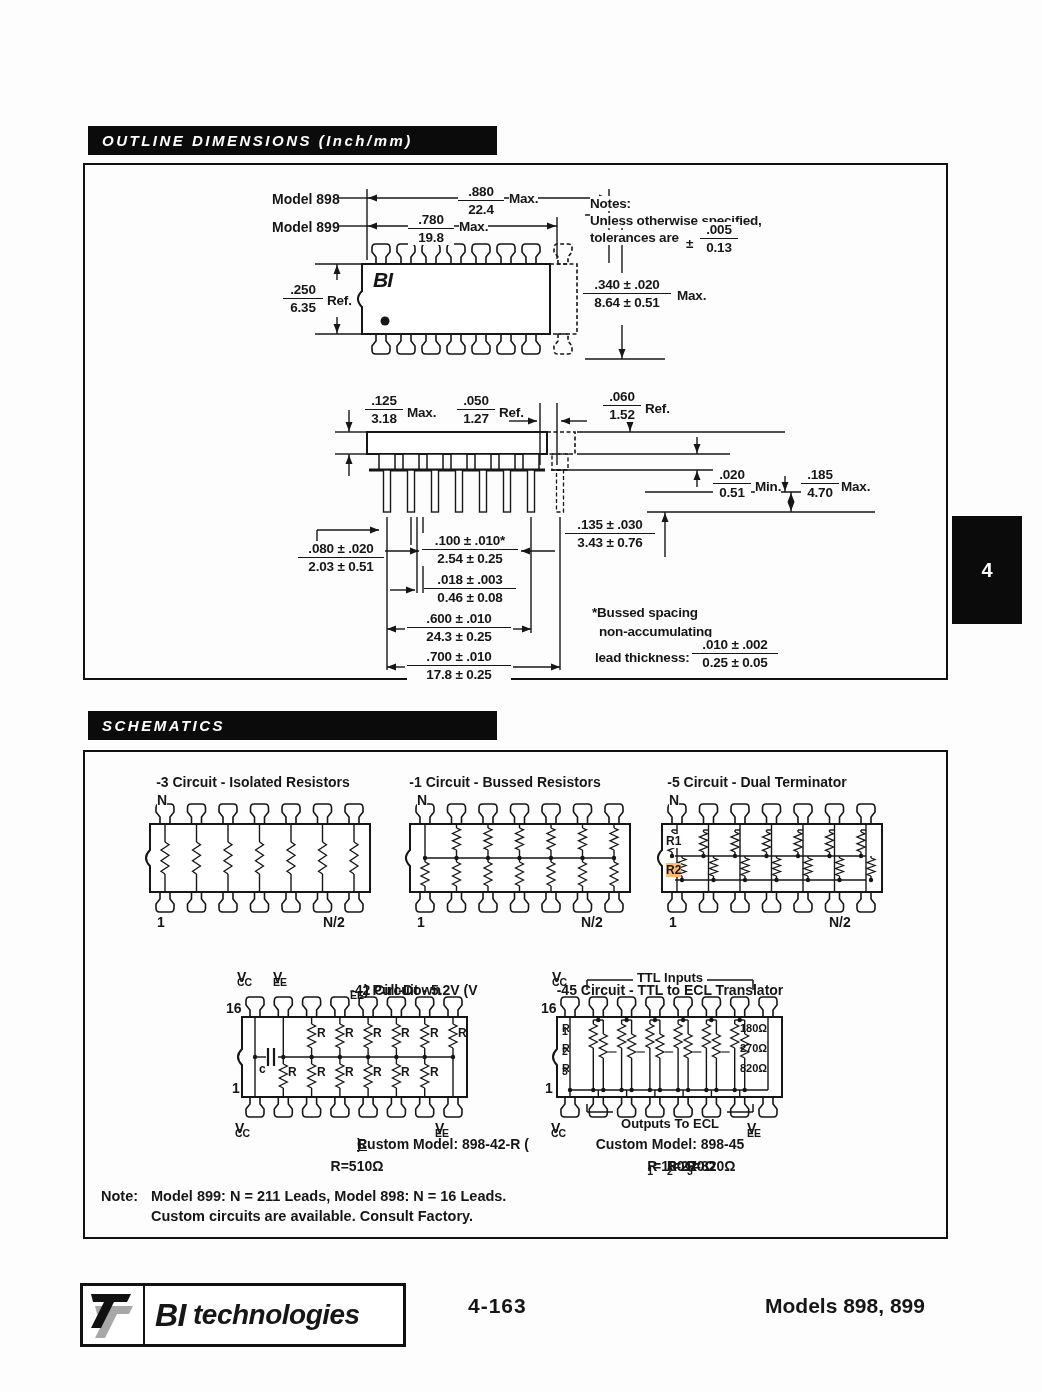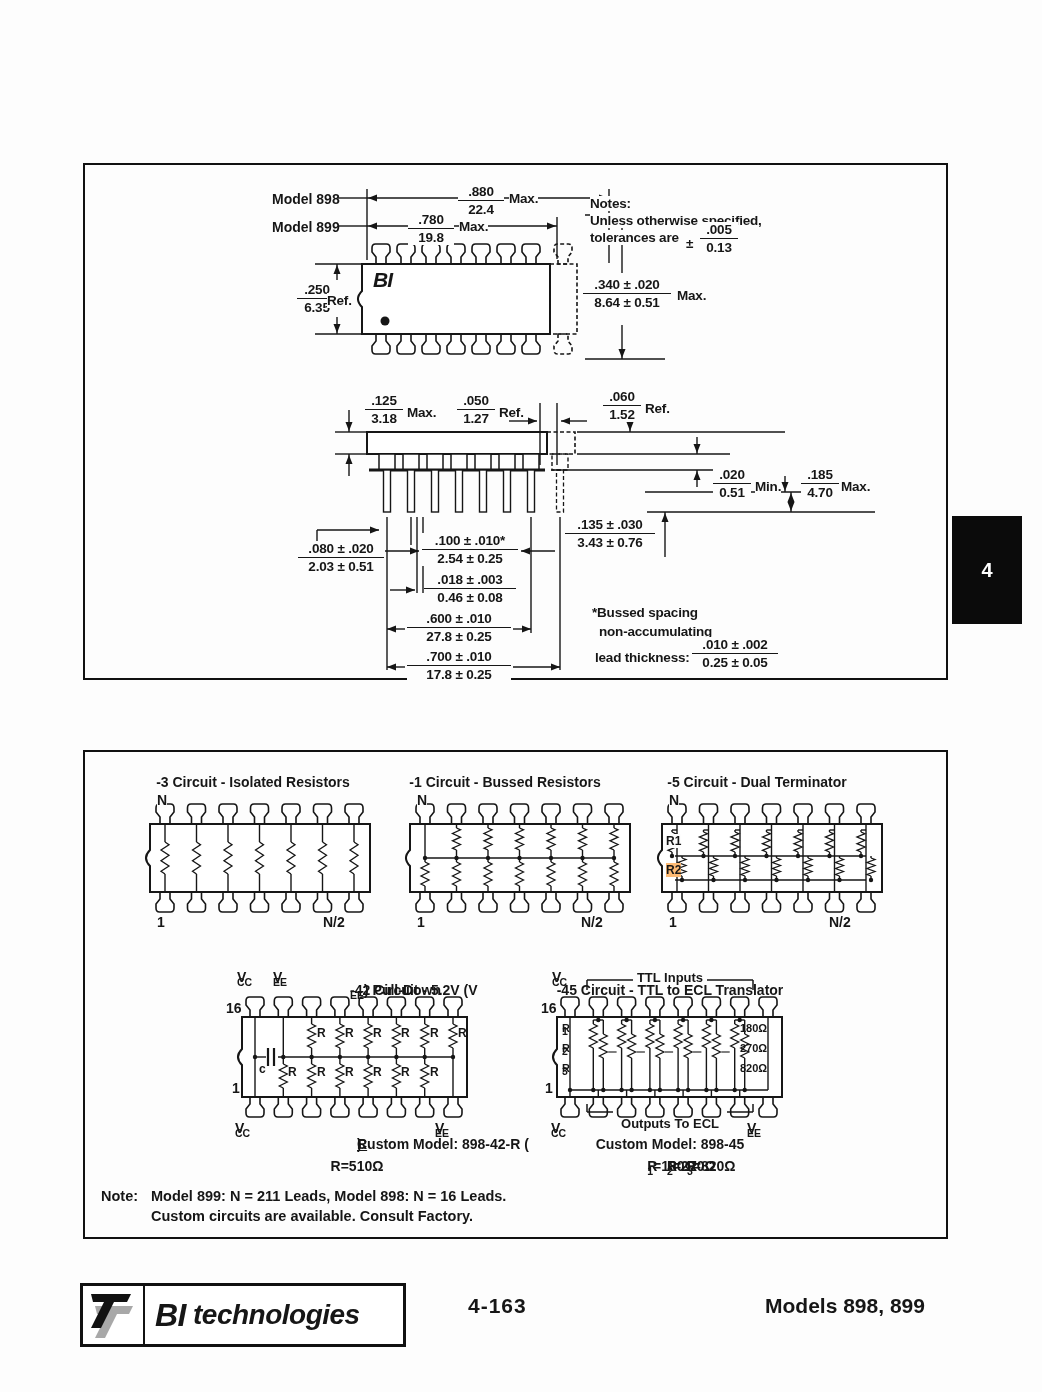--- a/index.html
+++ b/index.html
@@ -33,20 +33,23 @@
   .brand .bi{font-size:32px;margin-right:7px;}
   .brand .rest{font-size:28px;}
   .pageno{position:absolute;left:468px;top:1294px;font-size:21px;font-weight:bold;letter-spacing:1px;}
   .models{position:absolute;left:765px;top:1294px;width:185px;text-align:left;font-size:21px;font-weight:bold;}
 </style>
 </head>
 <body>
 
 <div class="page">
 
+  <div class="bar" style="top:126px">
+    <span>OUTLINE DIMENSIONS (Inch/mm)</span>
+  </div>
 
   <div class="panel" style="top:163px;height:513px">
     <svg id="svg1" width="856" height="508" viewBox="0 0 856 508">
         <path d="M291,99 L291,92 L287,87 L287,83 Q287,79 290.5,79 L301.5,79 Q305,79 305,83 L305,87 L301,92 L301,99 Z" fill="#fff" stroke="#161616" stroke-width="1.6"></path>
         <path d="M291,169 L291,176 L287,181 L287,185 Q287,189 290.5,189 L301.5,189 Q305,189 305,185 L305,181 L301,176 L301,169 Z" fill="#fff" stroke="#161616" stroke-width="1.6"></path>
         <path d="M316,99 L316,92 L312,87 L312,83 Q312,79 315.5,79 L326.5,79 Q330,79 330,83 L330,87 L326,92 L326,99 Z" fill="#fff" stroke="#161616" stroke-width="1.6"></path>
         <path d="M316,169 L316,176 L312,181 L312,185 Q312,189 315.5,189 L326.5,189 Q330,189 330,185 L330,181 L326,176 L326,169 Z" fill="#fff" stroke="#161616" stroke-width="1.6"></path>
         <path d="M341,99 L341,92 L337,87 L337,83 Q337,79 340.5,79 L351.5,79 Q355,79 355,83 L355,87 L351,92 L351,99 Z" fill="#fff" stroke="#161616" stroke-width="1.6"></path>
         <path d="M341,169 L341,176 L337,181 L337,185 Q337,189 340.5,189 L351.5,189 Q355,189 355,185 L355,181 L351,176 L351,169 Z" fill="#fff" stroke="#161616" stroke-width="1.6"></path>
         <path d="M366,99 L366,92 L362,87 L362,83 Q362,79 365.5,79 L376.5,79 Q380,79 380,83 L380,87 L376,92 L376,99 Z" fill="#fff" stroke="#161616" stroke-width="1.6"></path>
@@ -176,21 +179,21 @@
 
     <span class="dt sfx" style="left:505px;top:31px">Notes:</span>
     <span class="dt sfx" style="left:505px;top:48px">Unless otherwise specified,</span>
     <span class="dt sfx" style="left:505px;top:65px">tolerances are</span>
     <span class="dt sfx" style="left:601px;top:71px">±</span>
     <div class="frac dt" style="left:615px;top:57px;width:38px">
       <span class="num">.005</span>
         <span class="den">0.13</span>
       </div>
 
-    <div class="frac dt" style="left:212px;top:117px;width:40px">
+    <div class="frac dt" style="left:198px;top:117px;width:40px">
       <span class="num">.250</span>
         <span class="den">6.35</span>
       </div>
     <span class="dt sfx" style="left:242px;top:128px">Ref.</span>
 
     <span class="chiplogo" style="left:288px;top:103px">BI</span>
 
     <div class="frac dt" style="left:498px;top:112px;width:88px">
       <span class="num">.340 ± .020</span>
         <span class="den">8.64 ± 0.51</span>
@@ -237,21 +240,21 @@
         <span class="den">2.54 ± 0.25</span>
       </div>
 
     <div class="frac dt" style="left:339px;top:407px;width:92px">
       <span class="num">.018 ± .003</span>
         <span class="den">0.46 ± 0.08</span>
       </div>
 
     <div class="frac dt" style="left:322px;top:446px;width:104px">
       <span class="num">.600 ± .010</span>
-        <span class="den">27.8 ± 0.25</span>
+        <span class="den">24.3 ± 0.25</span>
       </div>
 
     <div class="frac dt" style="left:322px;top:484px;width:104px">
       <span class="num">.700 ± .010</span>
         <span class="den">17.8 ± 0.25</span>
       </div>
 
     <div class="frac dt" style="left:480px;top:352px;width:90px">
       <span class="num">.135 ± .030</span>
         <span class="den">3.43 ± 0.76</span>
@@ -263,20 +266,23 @@
     <div class="frac dt" style="left:607px;top:472px;width:86px">
       <span class="num">.010 ± .002</span>
         <span class="den">0.25 ± 0.05</span>
       </div>
   </div>
 
   <div class="tab4">
       <span>4</span>
     </div>
 
+  <div class="bar" style="top:711px">
+    <span>SCHEMATICS</span>
+  </div>
 
   <div class="panel" style="top:750px;height:485px">
     <svg id="svg2" width="856" height="480" viewBox="0 0 856 480">
         <path d="M75,72 L75,65 L71,60 L71,56 Q71,52 74.5,52 L85.5,52 Q89,52 89,56 L89,60 L85,65 L85,72 Z" fill="#fff" stroke="#161616" stroke-width="1.6"></path>
         <path d="M75,140 L75,147 L71,152 L71,156 Q71,160 74.5,160 L85.5,160 Q89,160 89,156 L89,152 L85,147 L85,140 Z" fill="#fff" stroke="#161616" stroke-width="1.6"></path>
         <path d="M106.5,72 L106.5,65 L102.5,60 L102.5,56 Q102.5,52 106,52 L117,52 Q120.5,52 120.5,56 L120.5,60 L116.5,65 L116.5,72 Z" fill="#fff" stroke="#161616" stroke-width="1.6"></path>
         <path d="M106.5,140 L106.5,147 L102.5,152 L102.5,156 Q102.5,160 106,160 L117,160 Q120.5,160 120.5,156 L120.5,152 L116.5,147 L116.5,140 Z" fill="#fff" stroke="#161616" stroke-width="1.6"></path>
         <path d="M138,72 L138,65 L134,60 L134,56 Q134,52 137.5,52 L148.5,52 Q152,52 152,56 L152,60 L148,65 L148,72 Z" fill="#fff" stroke="#161616" stroke-width="1.6"></path>
         <path d="M138,140 L138,147 L134,152 L134,156 Q134,160 137.5,160 L148.5,160 Q152,160 152,156 L152,152 L148,147 L148,140 Z" fill="#fff" stroke="#161616" stroke-width="1.6"></path>
         <path d="M169.5,72 L169.5,65 L165.5,60 L165.5,56 Q165.5,52 169,52 L180,52 Q183.5,52 183.5,56 L183.5,60 L179.5,65 L179.5,72 Z" fill="#fff" stroke="#161616" stroke-width="1.6"></path>

